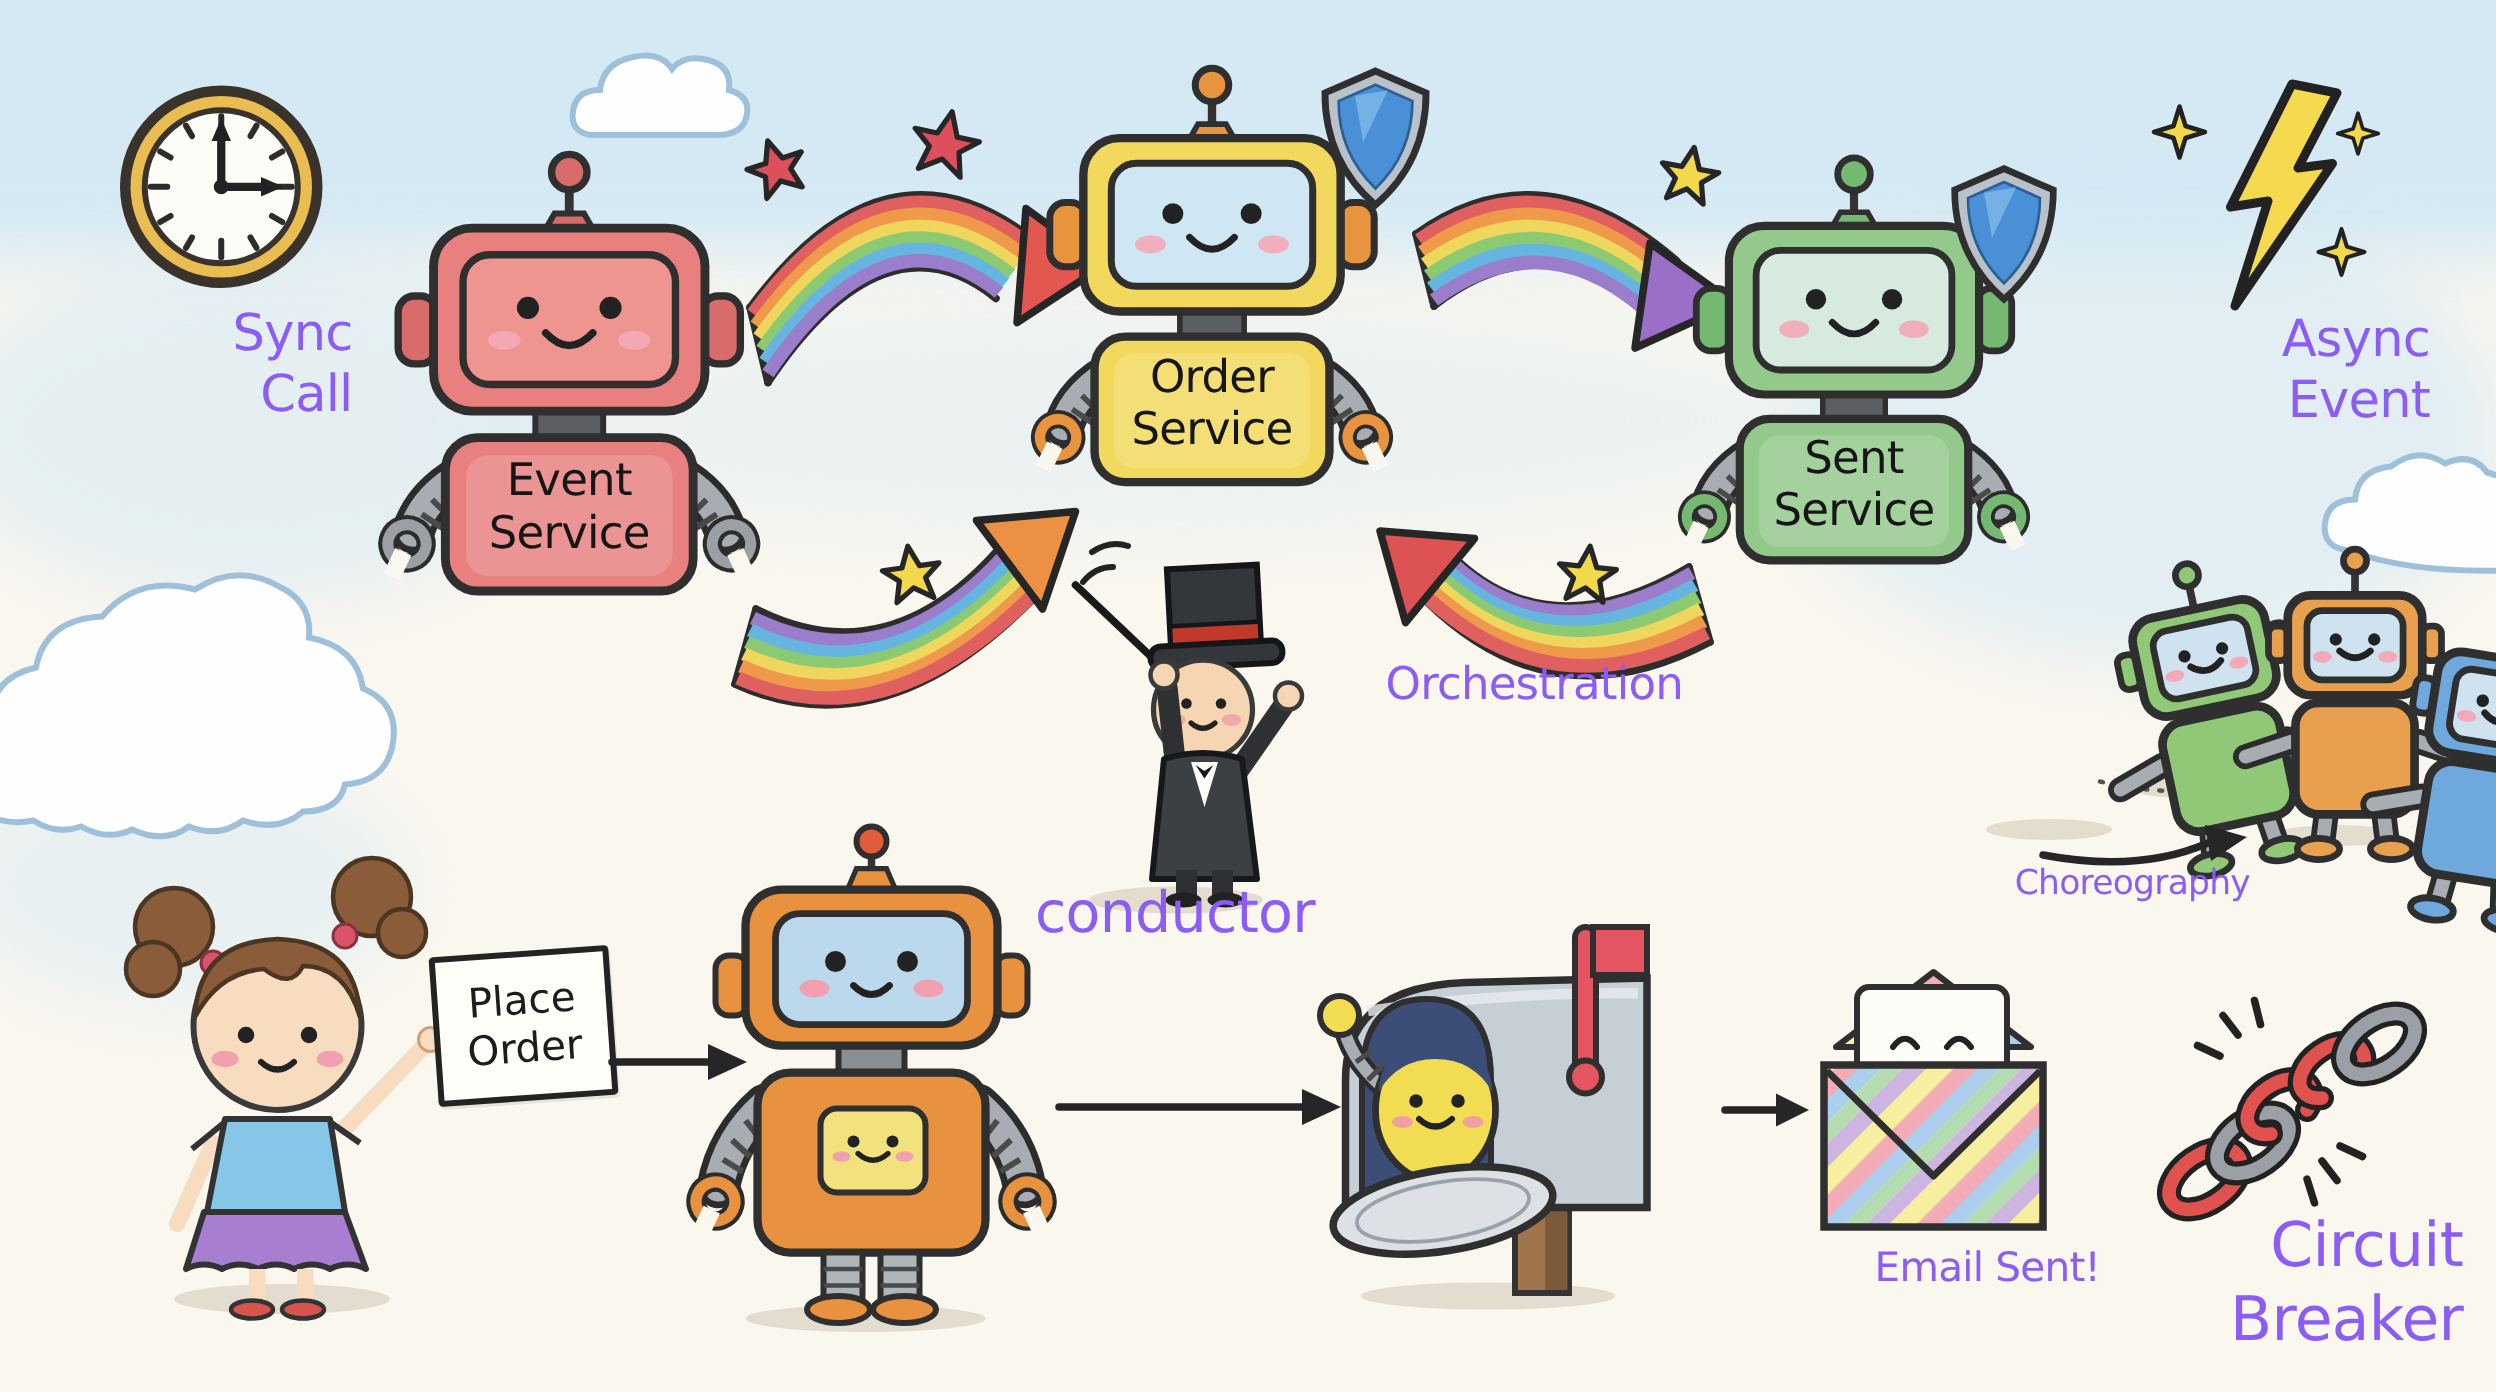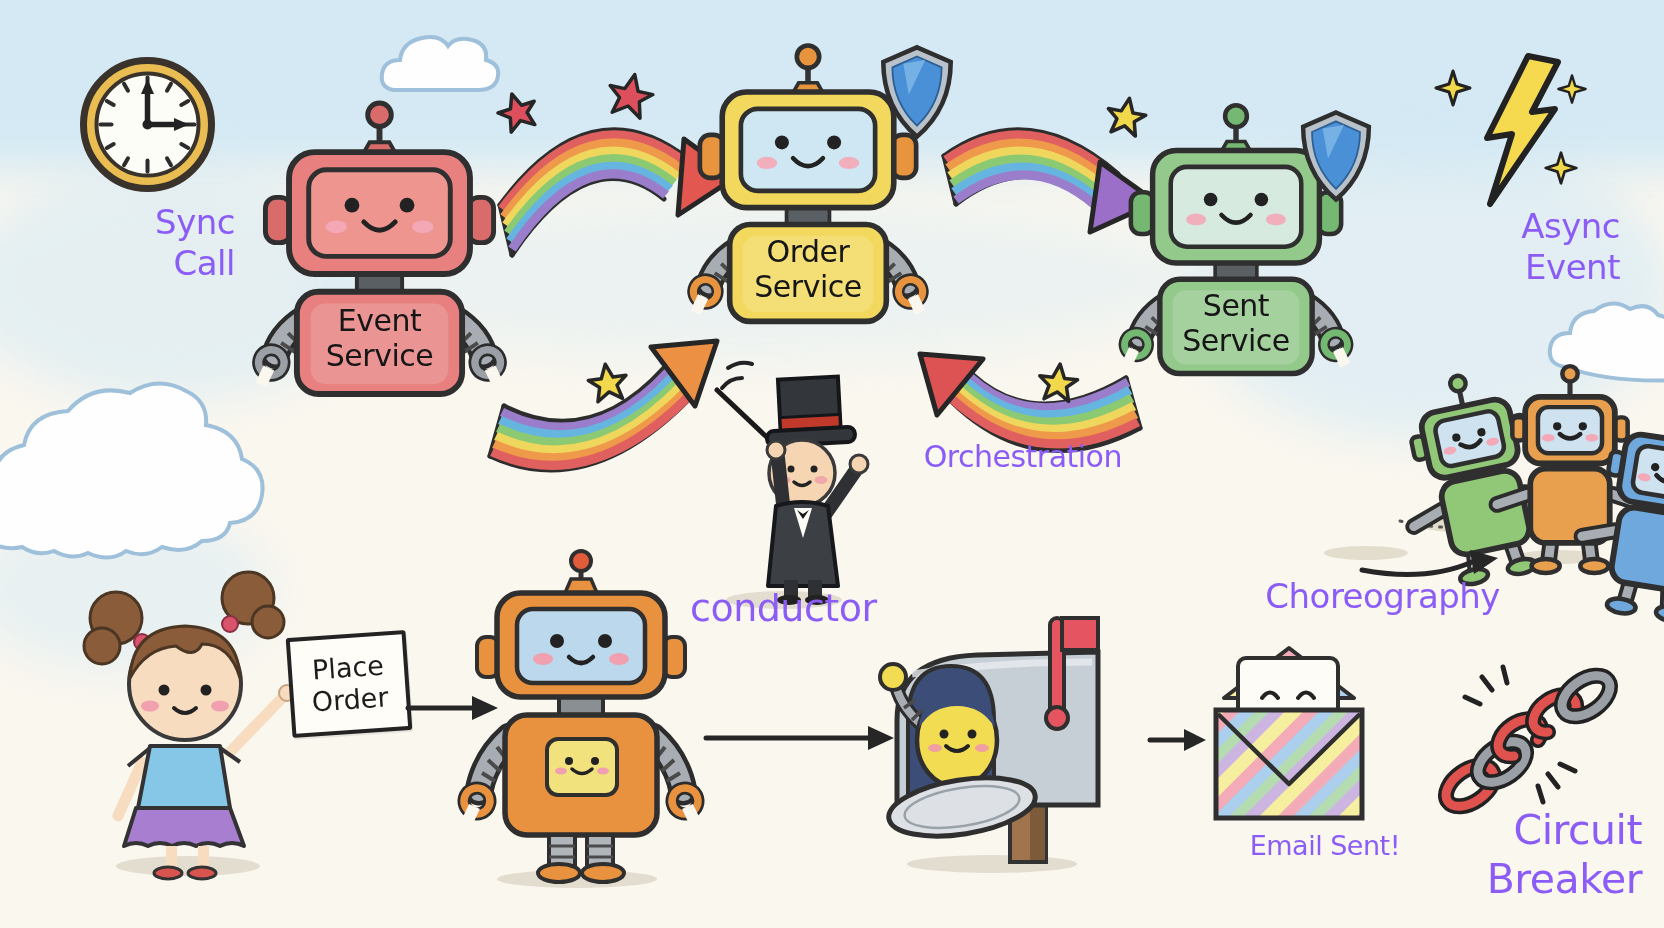--- a/index.html
+++ b/index.html
@@ -291,21 +291,21 @@
   <ellipse cx="258" cy="184" rx="42" ry="7" fill="#ddd6c6" opacity=".8"></ellipse>
   <path d="M100,148 Q160,162 218,146" fill="none" stroke="#555" stroke-width="3" stroke-dasharray="2 8" stroke-linecap="round"></path>
   <use href="#minibot" style="--body:#90c878" transform="translate(14,16) rotate(-12 65 80)"></use>
   <use href="#minibot" style="--body:#e8a04f" transform="translate(110,-12)"></use>
   <use href="#minibot" style="--body:#6fa8dc" transform="translate(204,14) rotate(9 65 80) scale(1.02)"></use>
 </svg>
 <svg style="left:1356px;top:546px" width="148" height="38" viewBox="0 0 148 38">
   <path d="M6,24 Q70,36 116,16" fill="none" stroke="#262626" stroke-width="5" stroke-linecap="round"></path>
   <polygon points="114,4 142,12 118,28" fill="#262626"></polygon>
 </svg>
-<div class="lbl" style="left:1250px;top:576px;width:250px;font-size:34px">Choreography</div>
+<div class="lbl" style="left:1250px;top:576px;width:250px;font-size:23px">Choreography</div>
 
 <svg style="left:80px;top:590px" width="218" height="288" viewBox="0 0 218 288">
   <ellipse cx="108" cy="276" rx="72" ry="10" fill="#d9d2c2" opacity=".7"></ellipse>
   <g>
     <circle cx="36" cy="28" r="26" fill="#8a5c3a" stroke="#4a3623" stroke-width="3"></circle>
     <circle cx="22" cy="56" r="18" fill="#8a5c3a" stroke="#4a3623" stroke-width="3"></circle>
     <circle cx="62" cy="52" r="8" fill="#d9536b" stroke="#8a2f44" stroke-width="2"></circle>
   </g>
   <g>
     <circle cx="168" cy="8" r="26" fill="#8a5c3a" stroke="#4a3623" stroke-width="3"></circle>

